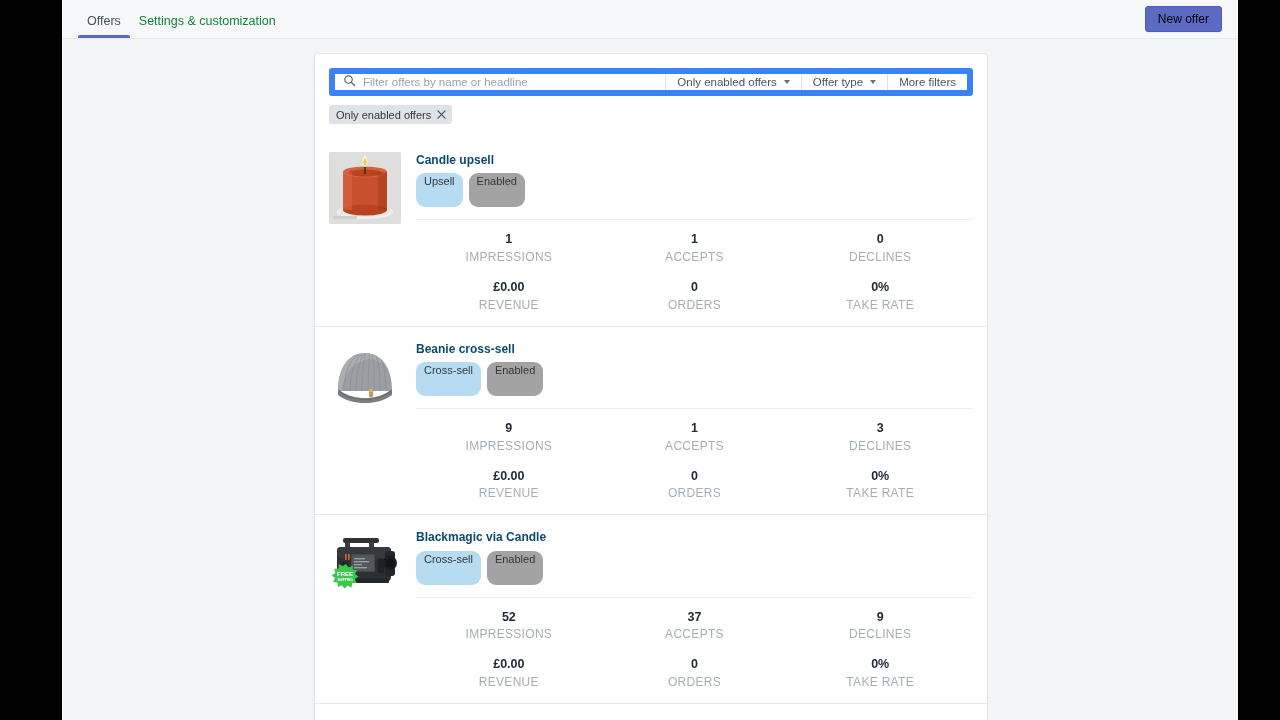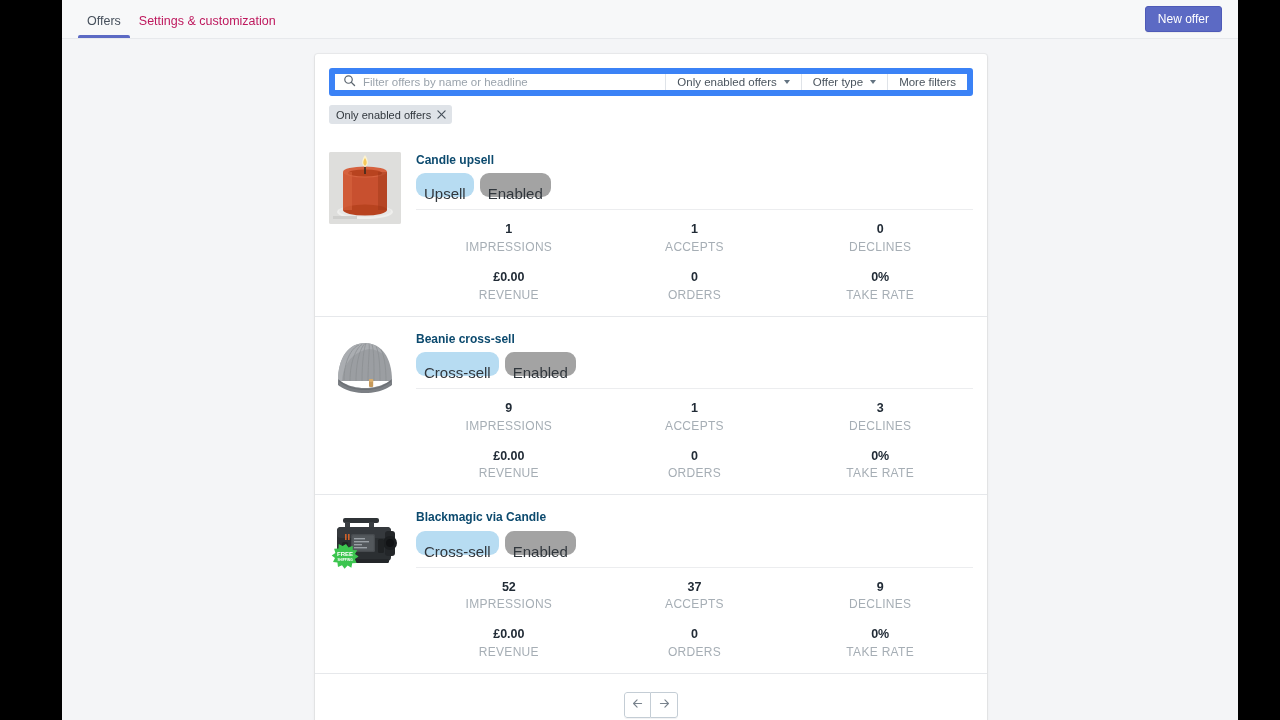--- a/index.html
+++ b/index.html
@@ -27,42 +27,42 @@
     background: #f7f8f9;
     border-bottom: 1px solid #e7e9ec;
     display: flex;
     align-items: flex-end;
     padding-left: 16px;
   }
   .tabs { display: flex; align-items: flex-end; height: 100%; }
   .tab {
     position: relative;
     font-size: 12.5px;
-    color: #be185d;
+    color: #15803d;
     padding: 0 9px 11px 9px;
     line-height: 1;
     cursor: pointer;
     white-space: nowrap;
   }
   .tab.active { color: #454f5b; }
   .tab.active::after {
     content: "";
     position: absolute;
     left: 0; right: 0; bottom: 0;
     height: 3px;
     background: #5c6ac4;
     border-radius: 2px 2px 0 0;
   }
   .new-offer-btn {
     position: absolute;
     right: 16px; top: 6px;
     height: 26px;
     padding: 0 12px;
     background: #5c6ac4;
-    color: #ffffff;
+    color: #000000;
     border: 1px solid #4e5ab7;
     border-radius: 3px;
     font-size: 12px;
     font-family: "Liberation Sans", sans-serif;
     cursor: pointer;
     box-shadow: 0 1px 0 rgba(22,29,37,0.05);
   }
 
   
   .panel {
@@ -164,24 +164,24 @@
   .offer-body { flex: 1; padding-left: 15px; min-width: 0; }
   .offer-title {
     font-size: 12px;
     font-weight: bold;
     color: #0c4a6e;
     line-height: 1.2;
     margin-top: 1px;
   }
   .badges { margin-top: 6px; display: flex; gap: 6px; }
   .badge {
-    height: 17px;
-    padding: 12px 8px;
+    height: 34px;
+    padding: 0 8px;
     border-radius: 9px;
-    font-size: 15px;
+    font-size: 11px;
     line-height: 17px;
     color: #31373d;
     display: inline-block;
   }
   .badge.type { background: #b7dcf2; }
   .badge.status { background: #a3a3a3; }
 
   .stats-sep { border-top: 1px solid #ecedef; margin-top: 12px; }
   .stats {
     display: grid;

